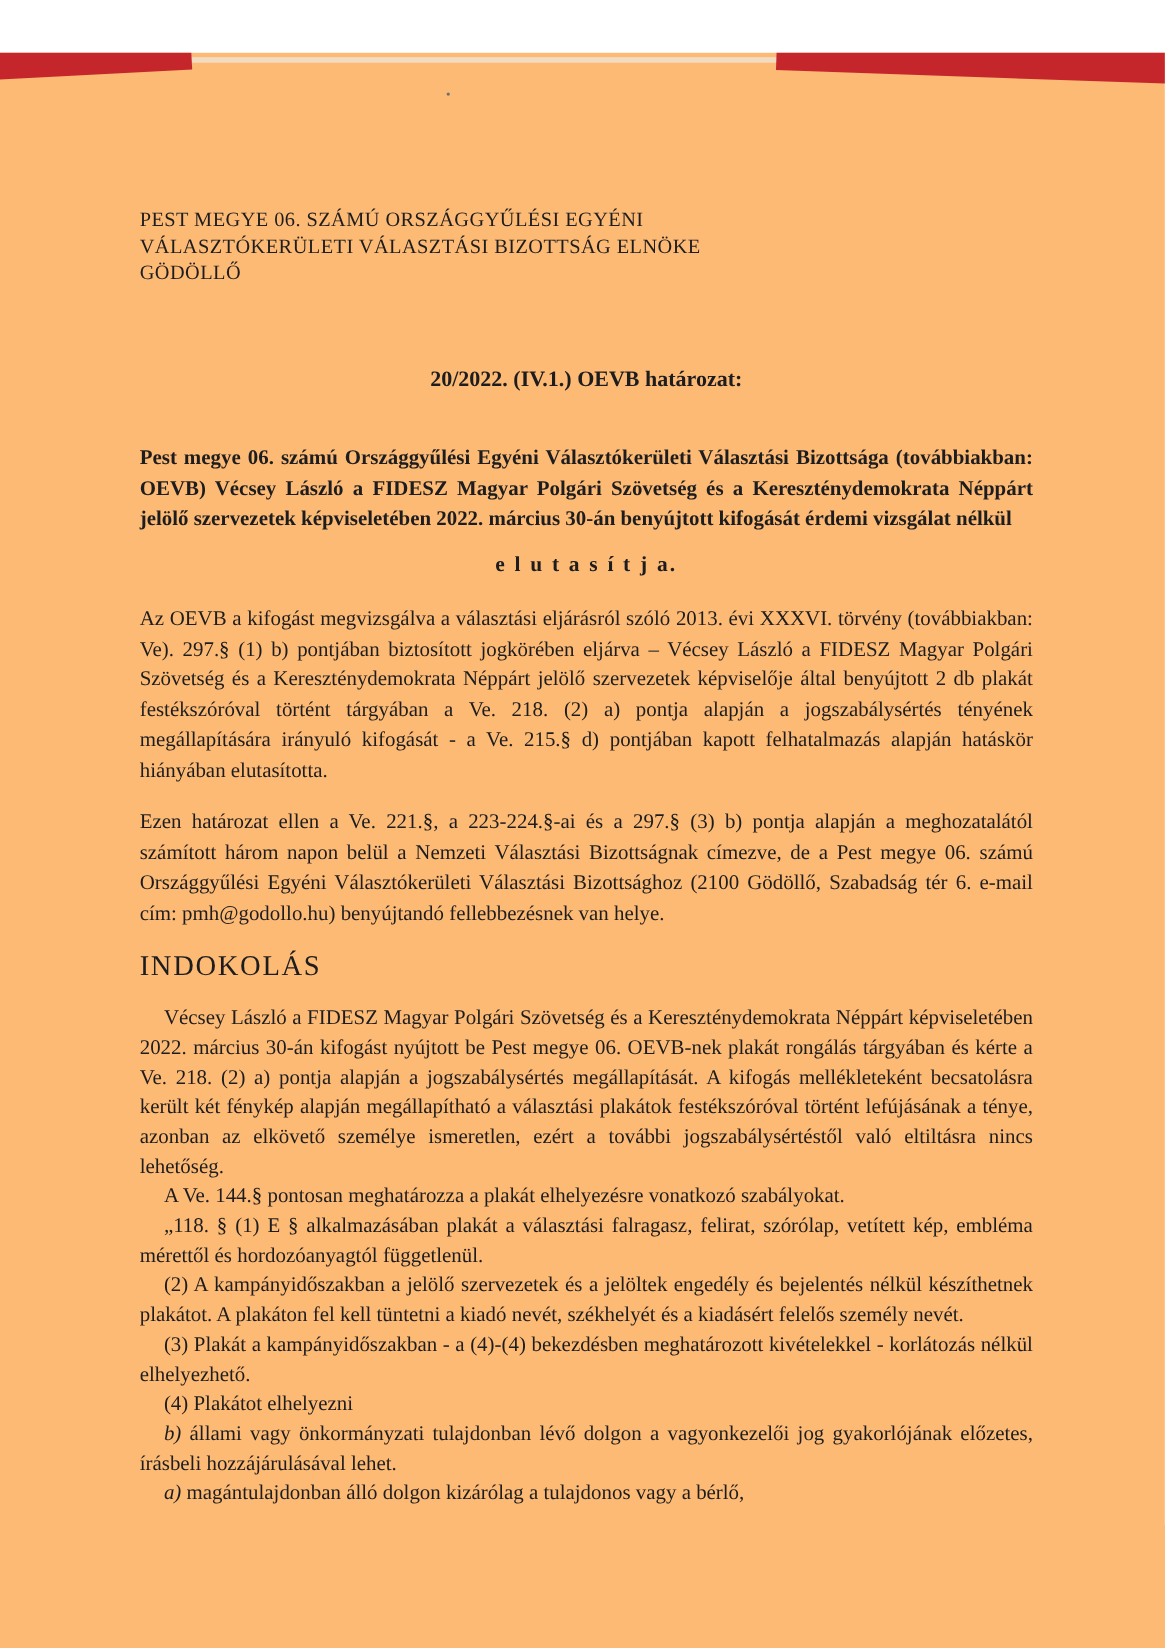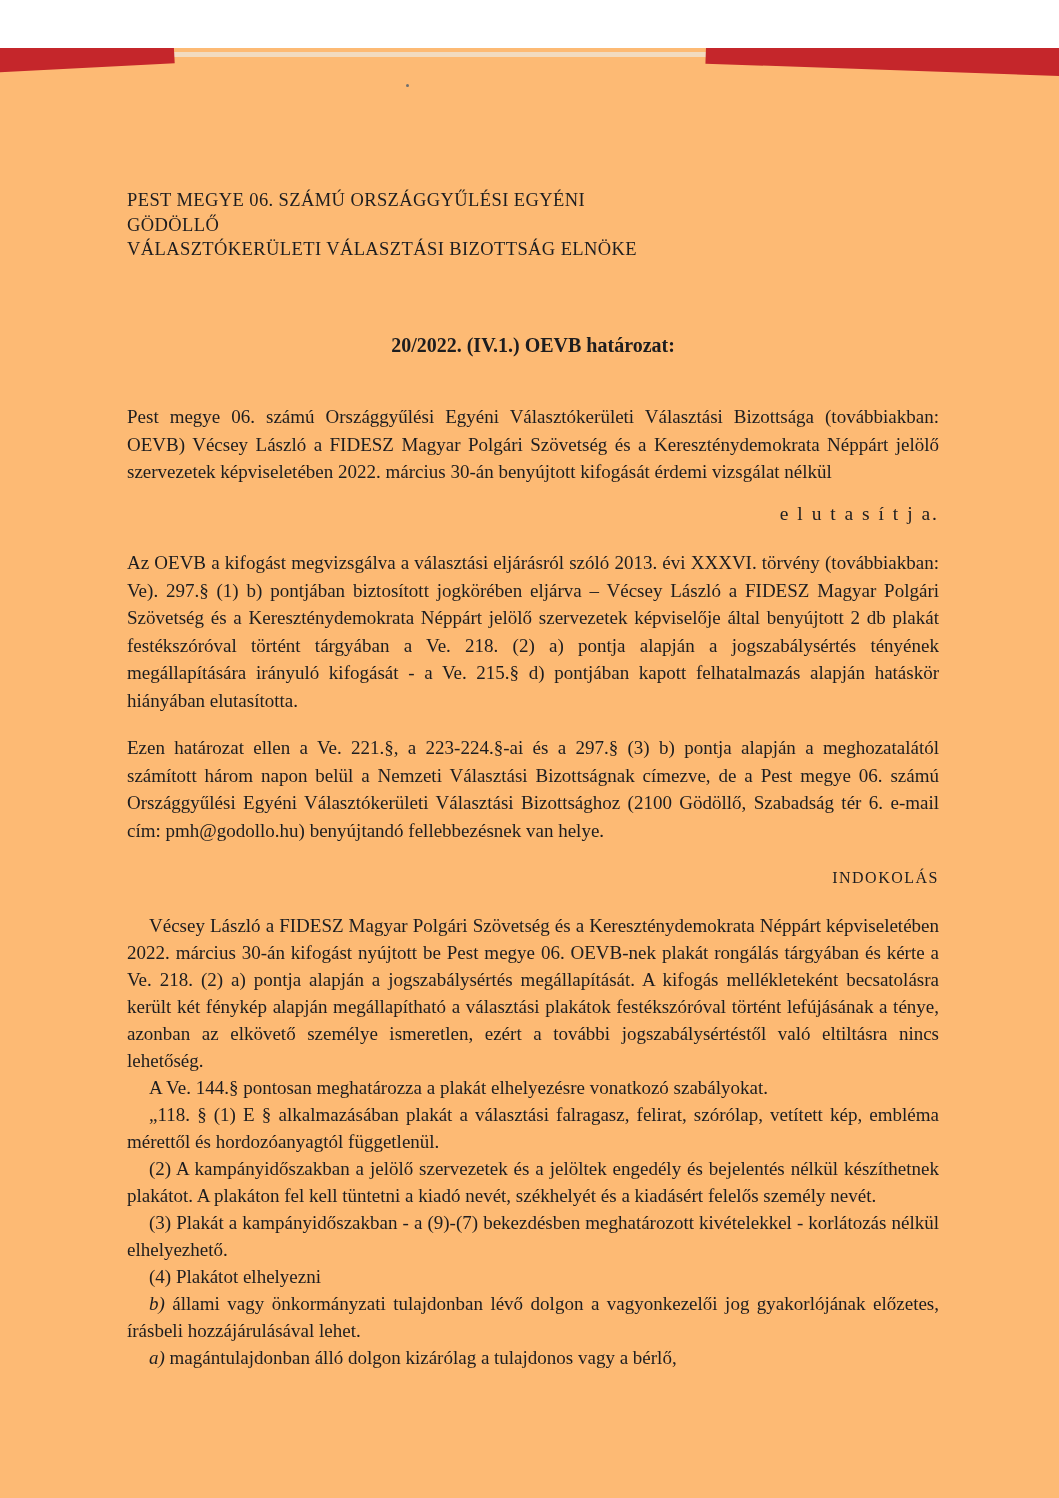--- a/index.html
+++ b/index.html
@@ -63,29 +63,29 @@
     margin-bottom: 44px;
   }
   .decision-title span {
     text-underline-offset: 4px;
   }
   p.block {
     margin: 0 0 20px 0;
     text-align: justify;
   }
   .verdict {
-    text-align: right;
-    font-weight: normal;
+    text-align: center;
+    font-weight: bold;
     font-size: 19.5px;
     letter-spacing: 2px;
     margin: 0 0 22px 0;
   }
   .section-heading {
-    text-align: right;
-    font-size: 16px;
+    text-align: left;
+    font-size: 26px;
     letter-spacing: 1.5px;
     margin: 4px 0 20px 0;
   }
   .reasoning p {
     margin: 0;
     text-align: justify;
     text-indent: 22px;
     line-height: 27px;
   }
   .lead-italic {
@@ -103,43 +103,43 @@
   <div class="scan-mark mark-top-right" style="background: rgb(197, 38, 43);"></div>
   <div class="scan-mark mark-bottom-left" style="background: rgb(197, 38, 43);"></div>
   <div class="scan-mark mark-bottom-right" style="background: rgb(197, 38, 43);"></div>
   <div class="scan-mark mark-bottom-nub" style="background: rgb(197, 38, 43);"></div>
   <div class="speck"></div>
 
   <div class="content">
 
     <div class="letterhead">
       <div>PEST MEGYE 06. SZÁMÚ ORSZÁGGYŰLÉSI EGYÉNI</div>
+      <div>VÁLASZTÓKERÜLETI VÁLASZTÁSI BIZOTTSÁG ELNÖKE</div>
       <div>GÖDÖLLŐ</div>
-      <div>VÁLASZTÓKERÜLETI VÁLASZTÁSI BIZOTTSÁG ELNÖKE</div>
     </div>
 
     <div class="decision-title">
       <span>20/2022. (IV.1.) OEVB határozat:</span>
     </div>
 
-    <p class="block" style="margin-bottom:14px;">Pest megye 06. számú Országgyűlési Egyéni Választókerületi Választási Bizottsága (továbbiakban: OEVB) Vécsey László a FIDESZ Magyar Polgári Szövetség és a Kereszténydemokrata Néppárt jelölő szervezetek képviseletében 2022. március 30-án benyújtott kifogását érdemi vizsgálat nélkül</p>
+    <p class="block" style="margin-bottom:14px;font-weight:bold;">Pest megye 06. számú Országgyűlési Egyéni Választókerületi Választási Bizottsága (továbbiakban: OEVB) Vécsey László a FIDESZ Magyar Polgári Szövetség és a Kereszténydemokrata Néppárt jelölő szervezetek képviseletében 2022. március 30-án benyújtott kifogását érdemi vizsgálat nélkül</p>
 
     <div class="verdict">e l u t a s í t j a.</div>
 
     <p class="block">Az OEVB a kifogást megvizsgálva a választási eljárásról szóló 2013. évi XXXVI. törvény (továbbiakban: Ve). 297.§ (1) b) pontjában biztosított jogkörében eljárva – Vécsey László a FIDESZ Magyar Polgári Szövetség és a Kereszténydemokrata Néppárt jelölő szervezetek képviselője által benyújtott 2 db plakát festékszóróval történt tárgyában a Ve. 218. (2) a) pontja alapján a jogszabálysértés tényének megállapítására irányuló kifogását - a Ve. 215.§ d) pontjában kapott felhatalmazás alapján hatáskör hiányában elutasította.</p>
 
     <p class="block">Ezen határozat ellen a Ve. 221.§, a 223-224.§-ai és a 297.§ (3) b) pontja alapján a meghozatalától számított három napon belül a Nemzeti Választási Bizottságnak címezve, de a Pest megye 06. számú Országgyűlési Egyéni Választókerületi Választási Bizottsághoz (2100 Gödöllő, Szabadság tér 6. e-mail cím: pmh@godollo.hu) benyújtandó fellebbezésnek van helye.</p>
 
     <div class="section-heading">INDOKOLÁS</div>
 
     <div class="reasoning">
       <p>Vécsey László a FIDESZ Magyar Polgári Szövetség és a Kereszténydemokrata Néppárt képviseletében 2022. március 30-án kifogást nyújtott be Pest megye 06. OEVB-nek plakát rongálás tárgyában és kérte a Ve. 218. (2) a) pontja alapján a jogszabálysértés megállapítását. A kifogás mellékleteként becsatolásra került két fénykép alapján megállapítható a választási plakátok festékszóróval történt lefújásának a ténye, azonban az elkövető személye ismeretlen, ezért a további jogszabálysértéstől való eltiltásra nincs lehetőség.</p>
       <p>A Ve. 144.§ pontosan meghatározza a plakát elhelyezésre vonatkozó szabályokat.</p>
       <p>„118. § (1) E § alkalmazásában plakát a választási falragasz, felirat, szórólap, vetített kép, embléma mérettől és hordozóanyagtól függetlenül.</p>
       <p>(2) A kampányidőszakban a jelölő szervezetek és a jelöltek engedély és bejelentés nélkül készíthetnek plakátot. A plakáton fel kell tüntetni a kiadó nevét, székhelyét és a kiadásért felelős személy nevét.</p>
-      <p>(3) Plakát a kampányidőszakban - a (9)-(7) bekezdésben meghatározott kivételekkel - korlátozás nélkül elhelyezhető.</p>
+      <p>(3) Plakát a kampányidőszakban - a (4)-(4) bekezdésben meghatározott kivételekkel - korlátozás nélkül elhelyezhető.</p>
       <p>(4) Plakátot elhelyezni</p>
       <p><span class="lead-italic">b)</span><span> állami vagy önkormányzati tulajdonban lévő dolgon a vagyonkezelői jog gyakorlójának előzetes, írásbeli hozzájárulásával lehet.</span></p>
       <p><span class="lead-italic">a)</span><span> magántulajdonban álló dolgon kizárólag a tulajdonos vagy a bérlő,</span></p>
     </div>
 
   </div>
 </div>
 
 </body></html>

